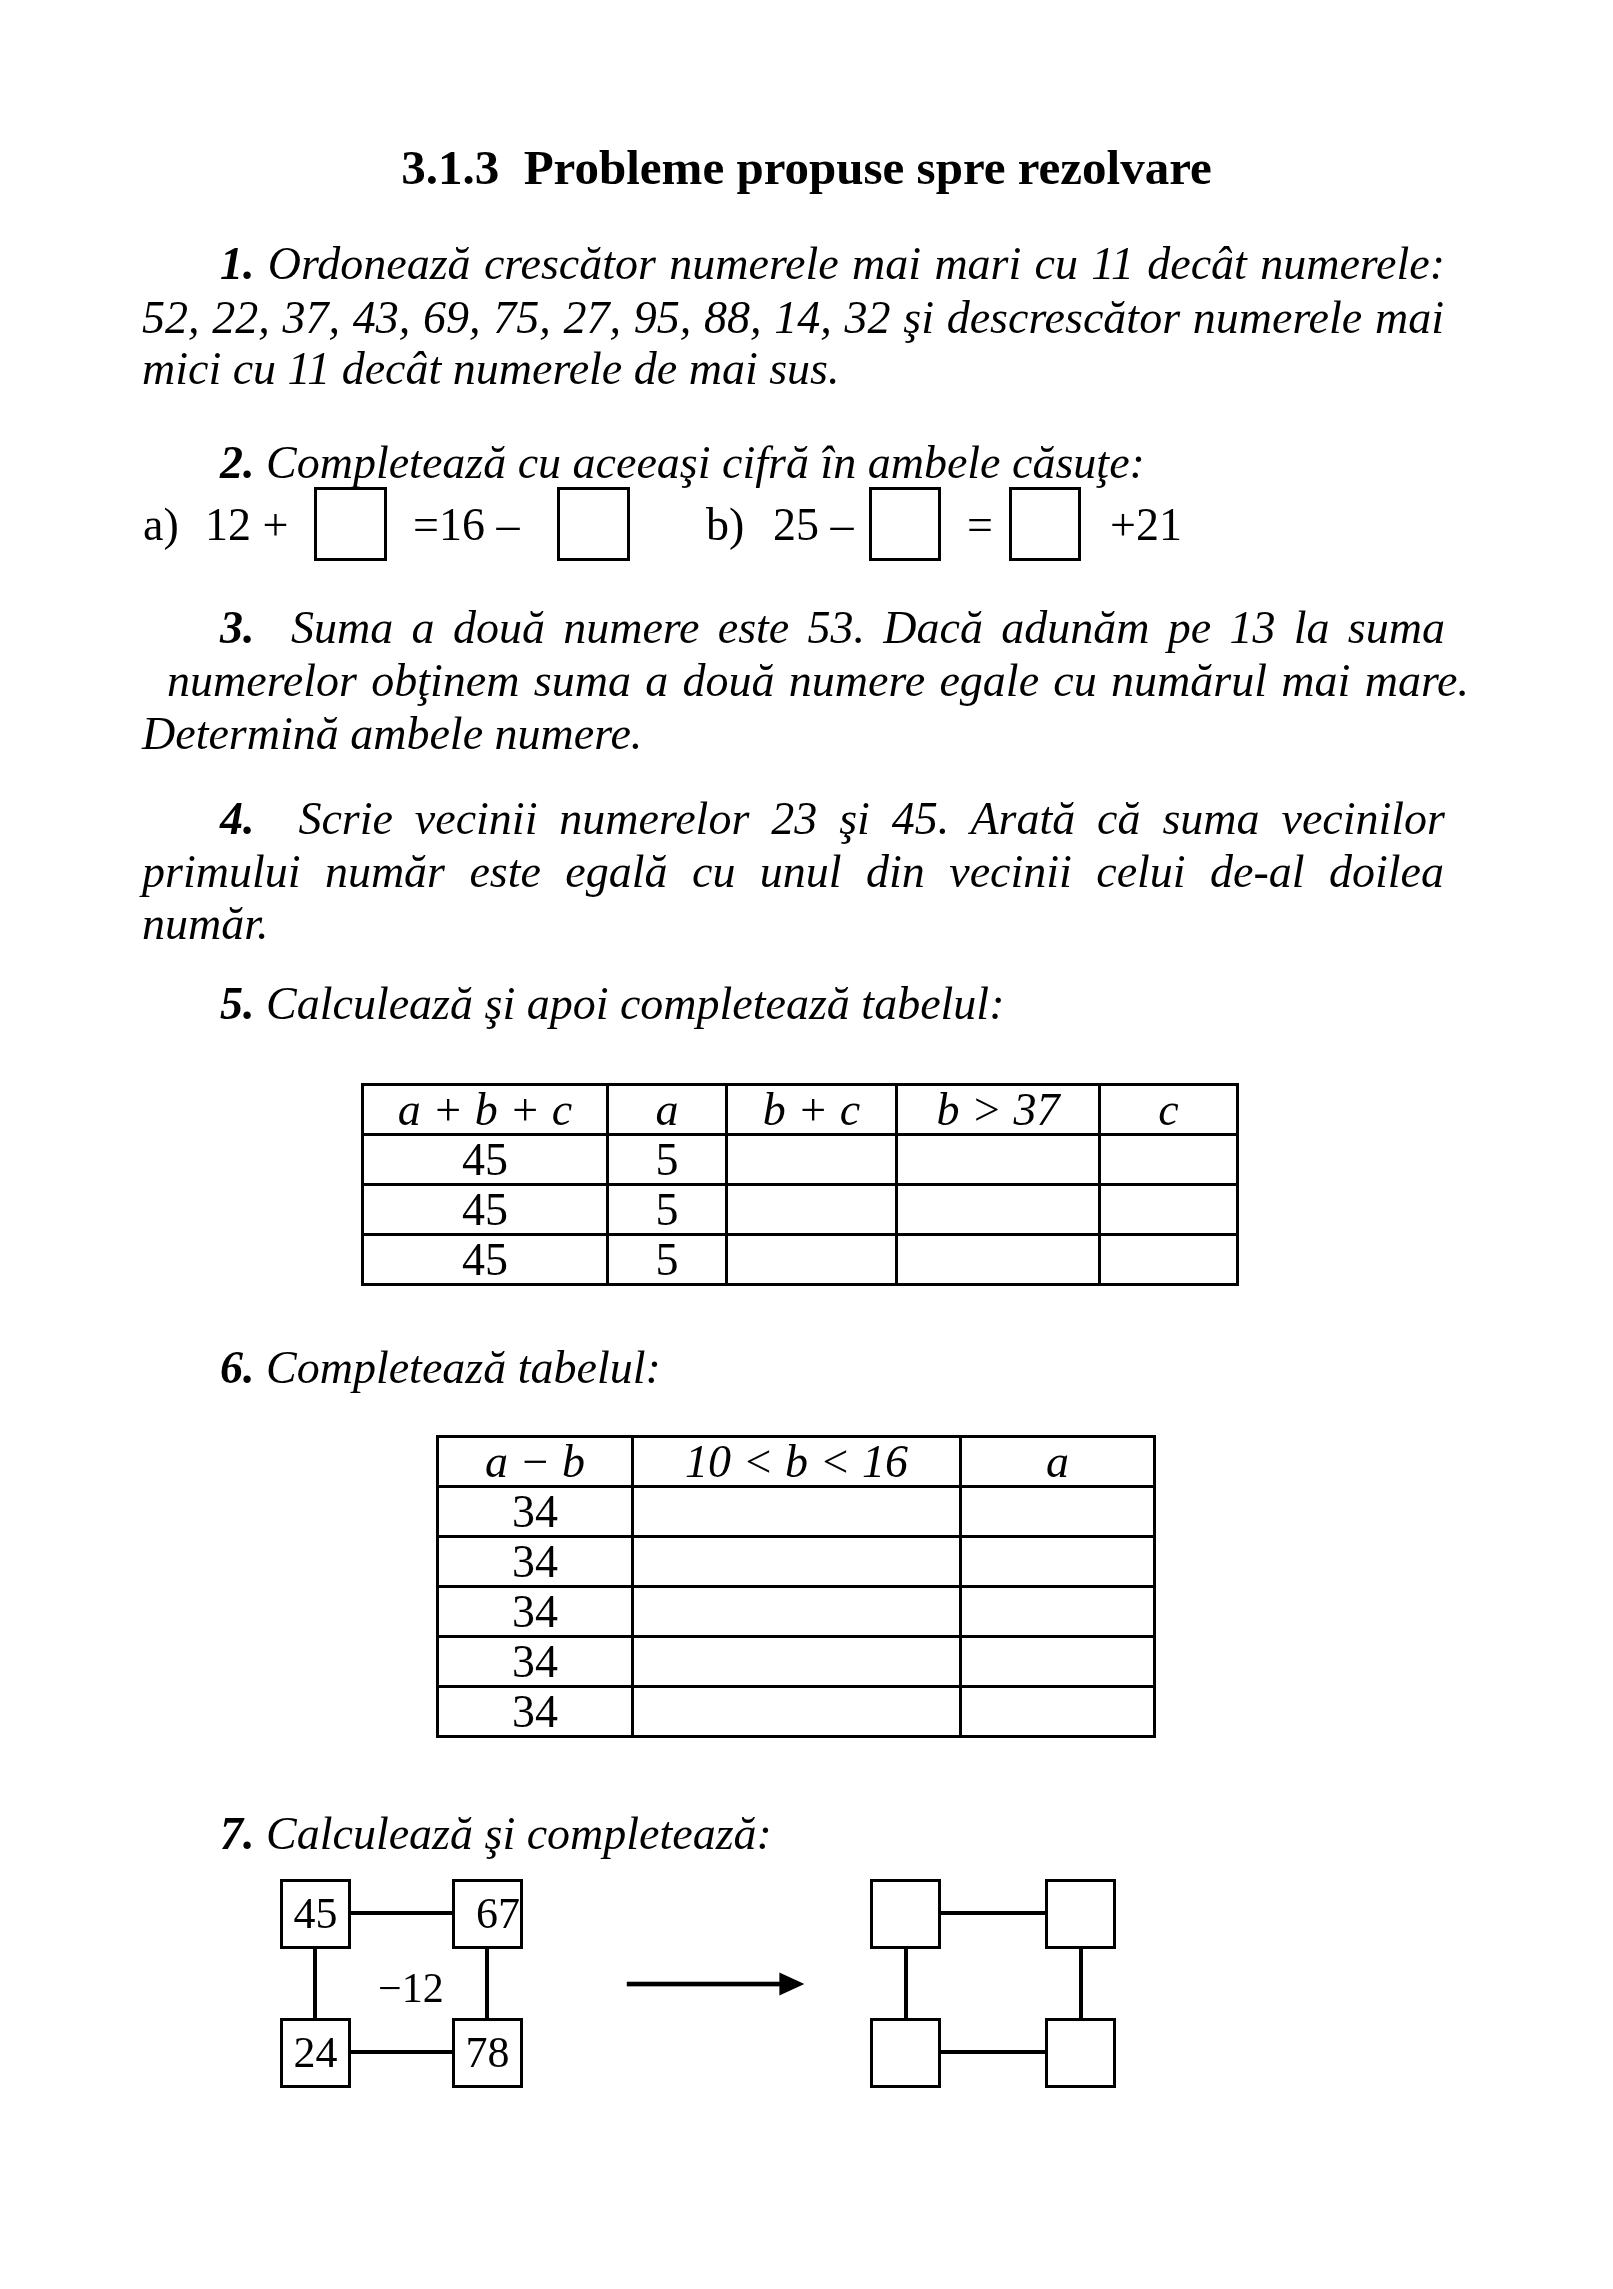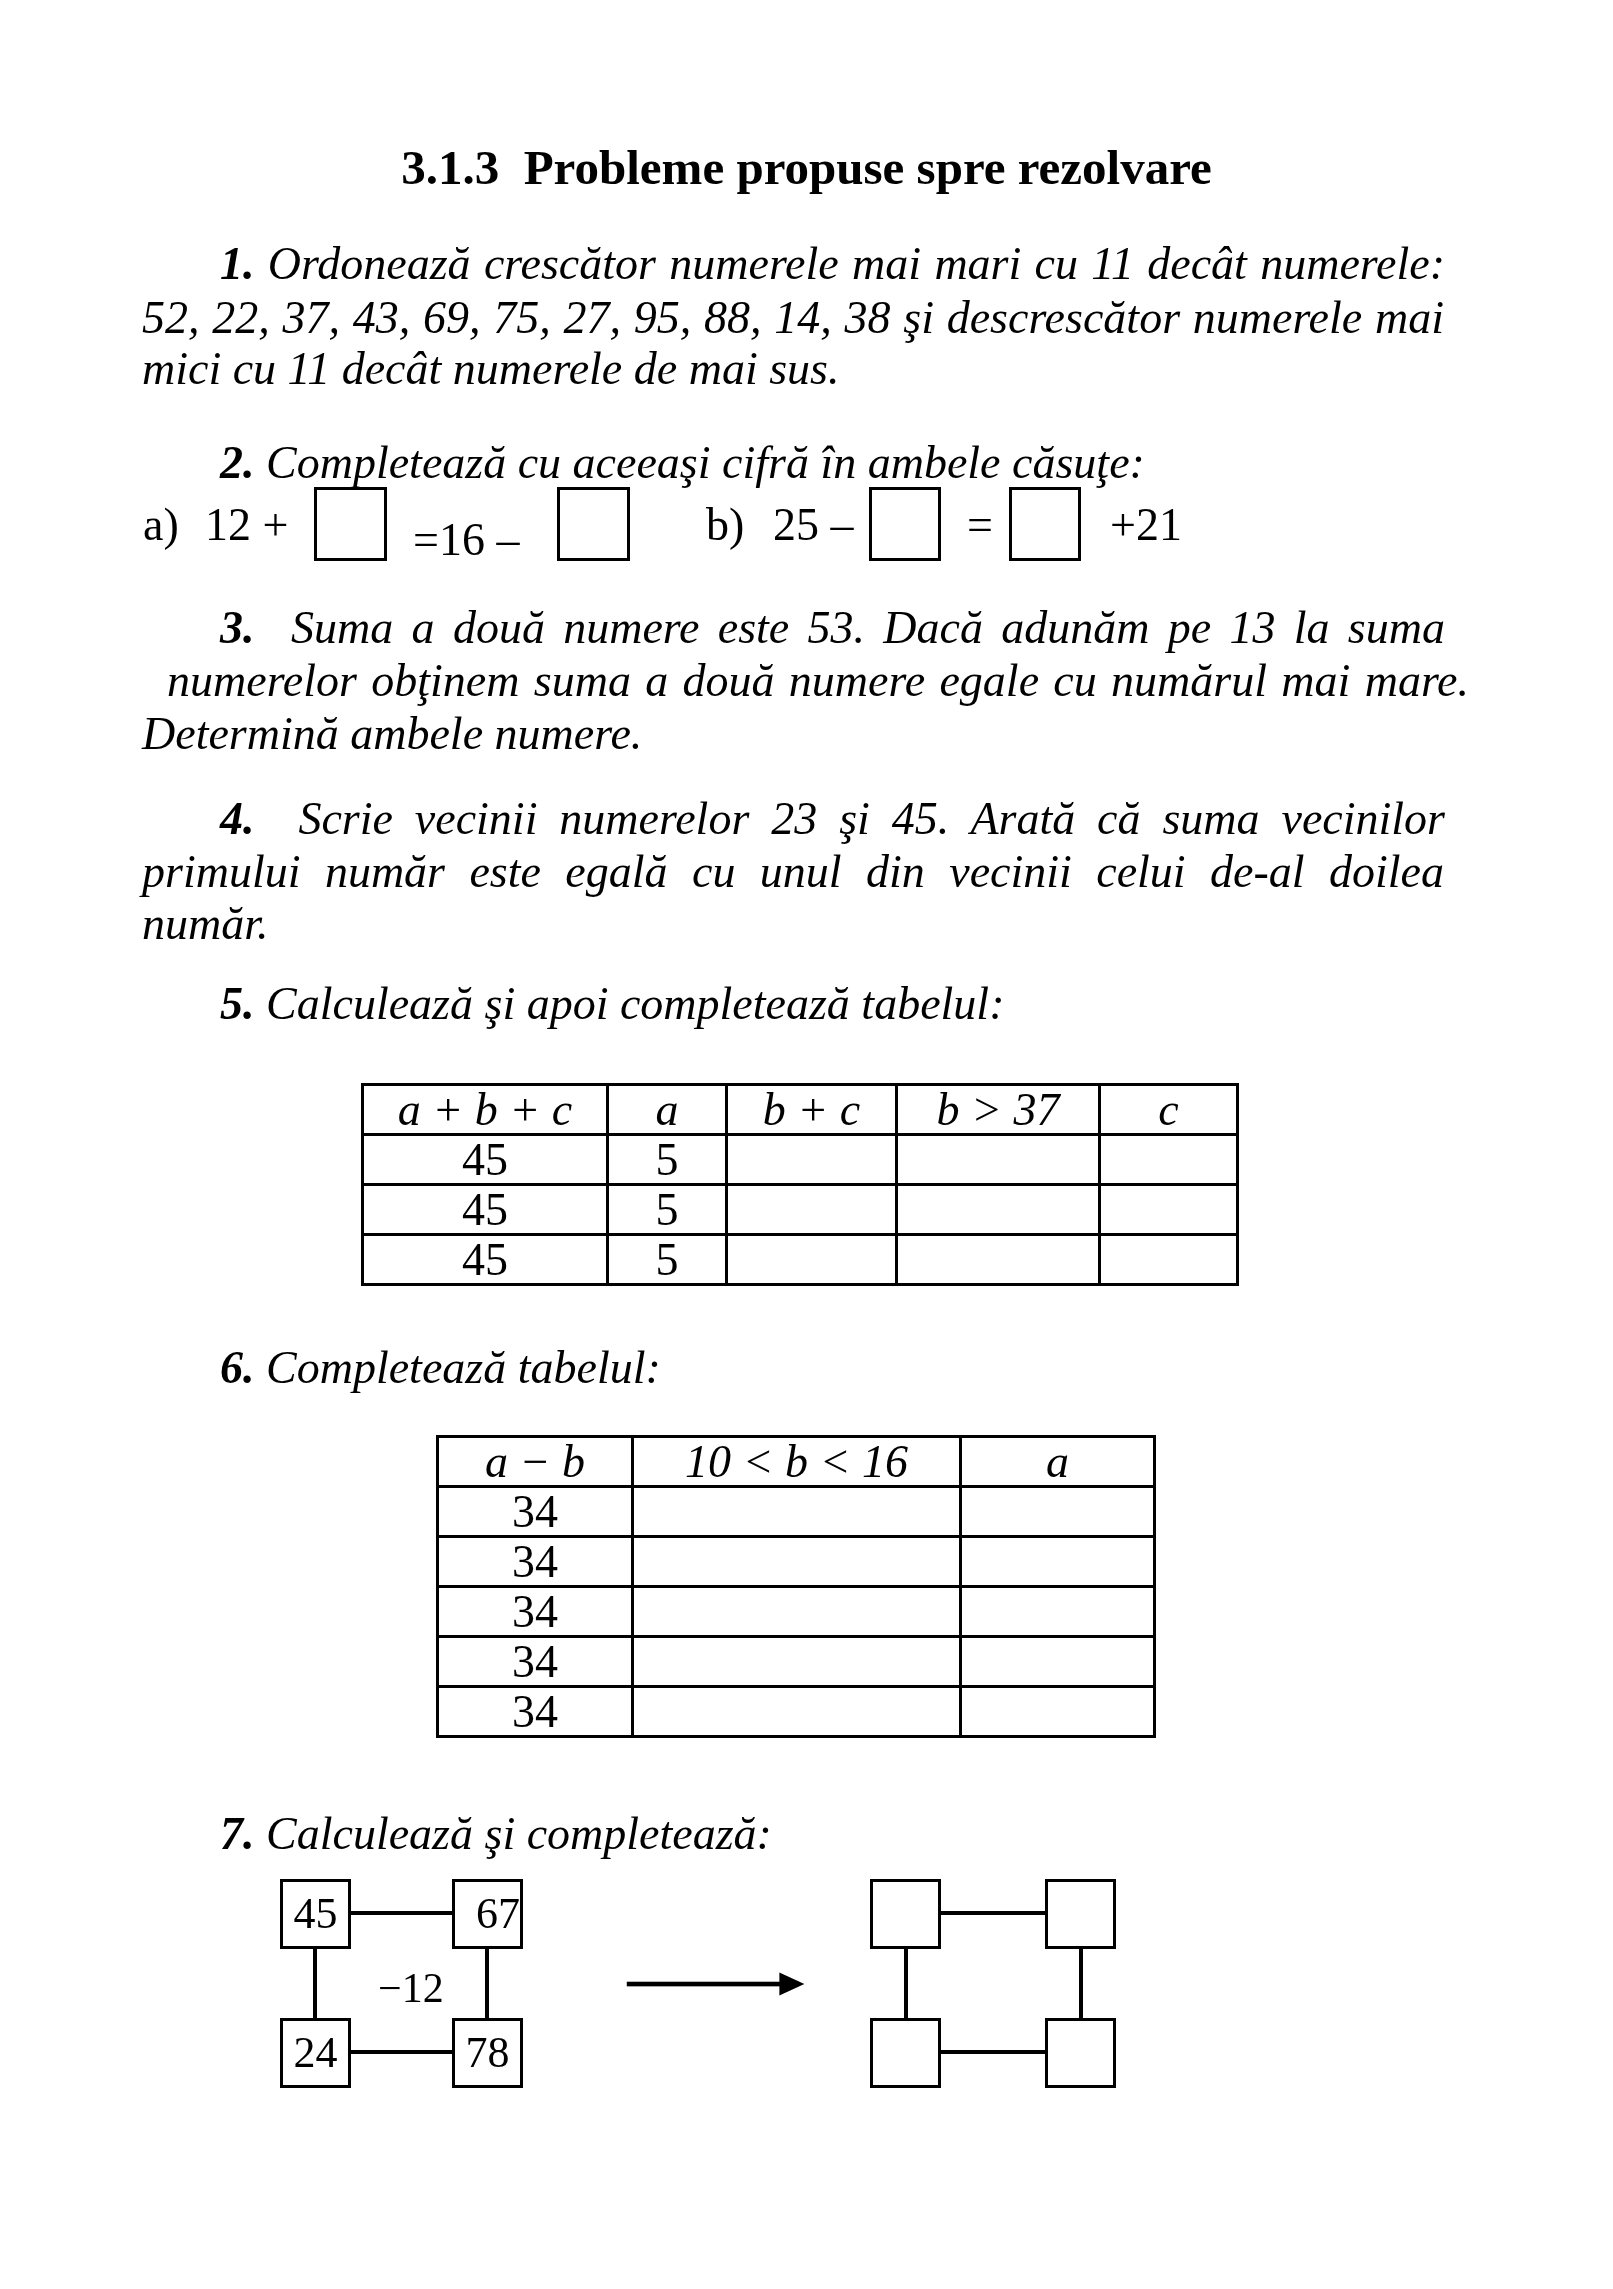--- a/index.html
+++ b/index.html
@@ -23,31 +23,31 @@
   .dbox { position: absolute; border: 3.7px solid #000; box-sizing: border-box; background: #fff;
           font-size: 44px; line-height: 63px; text-align: center; }
 </style>
 </head>
 <body>
 
 <div class="title">3.1.3  Probleme propuse spre rezolvare</div>
 
 <div>
   <div class="line justify" style="top:237px; left:220px; width:1225px;"><span class="num">1.</span>&nbsp;<span>Ordonează crescător numerele mai mari cu 11 decât numerele:</span></div>
-  <div class="line justify" style="top:291px;">52, 22, 37, 43, 69, 75, 27, 95, 88, 14, 38 şi descrescător numerele mai</div>
+  <div class="line justify" style="top:291px;">52, 22, 37, 43, 69, 75, 27, 95, 88, 14, 32 şi descrescător numerele mai</div>
   <div class="line" style="top:342px;">mici cu 11 decât numerele de mai sus.</div>
 </div>
 
 <div>
   <div class="line" style="top:436px; left:220px; width:1225px;"><span class="num">2.</span>&nbsp;<span>Completează cu aceeaşi cifră în ambele căsuţe:</span></div>
 
   <div class="eqtext" style="left:143px; top:498px;">a)</div>
   <div class="eqtext" style="left:205px; top:498px;">12 +</div>
   <div class="box" style="left:314px; top:487px; width:73px; height:74px;"></div>
-  <div class="eqtext" style="left:413px; top:498px;margin-top:15px;">=16 –</div>
+  <div class="eqtext" style="left:413px; top:498px;">=16 –</div>
   <div class="box" style="left:557px; top:487px; width:73px; height:74px;"></div>
 
   <div class="eqtext" style="left:706px; top:498px;">b)</div>
   <div class="eqtext" style="left:773px; top:498px;">25 –</div>
   <div class="box" style="left:869px; top:487px; width:72px; height:74px;"></div>
   <div class="eqtext" style="left:967px; top:498px;">=</div>
   <div class="box" style="left:1009px; top:487px; width:72px; height:74px;"></div>
   <div class="eqtext" style="left:1110px; top:498px;">+21</div>
 </div>
 

